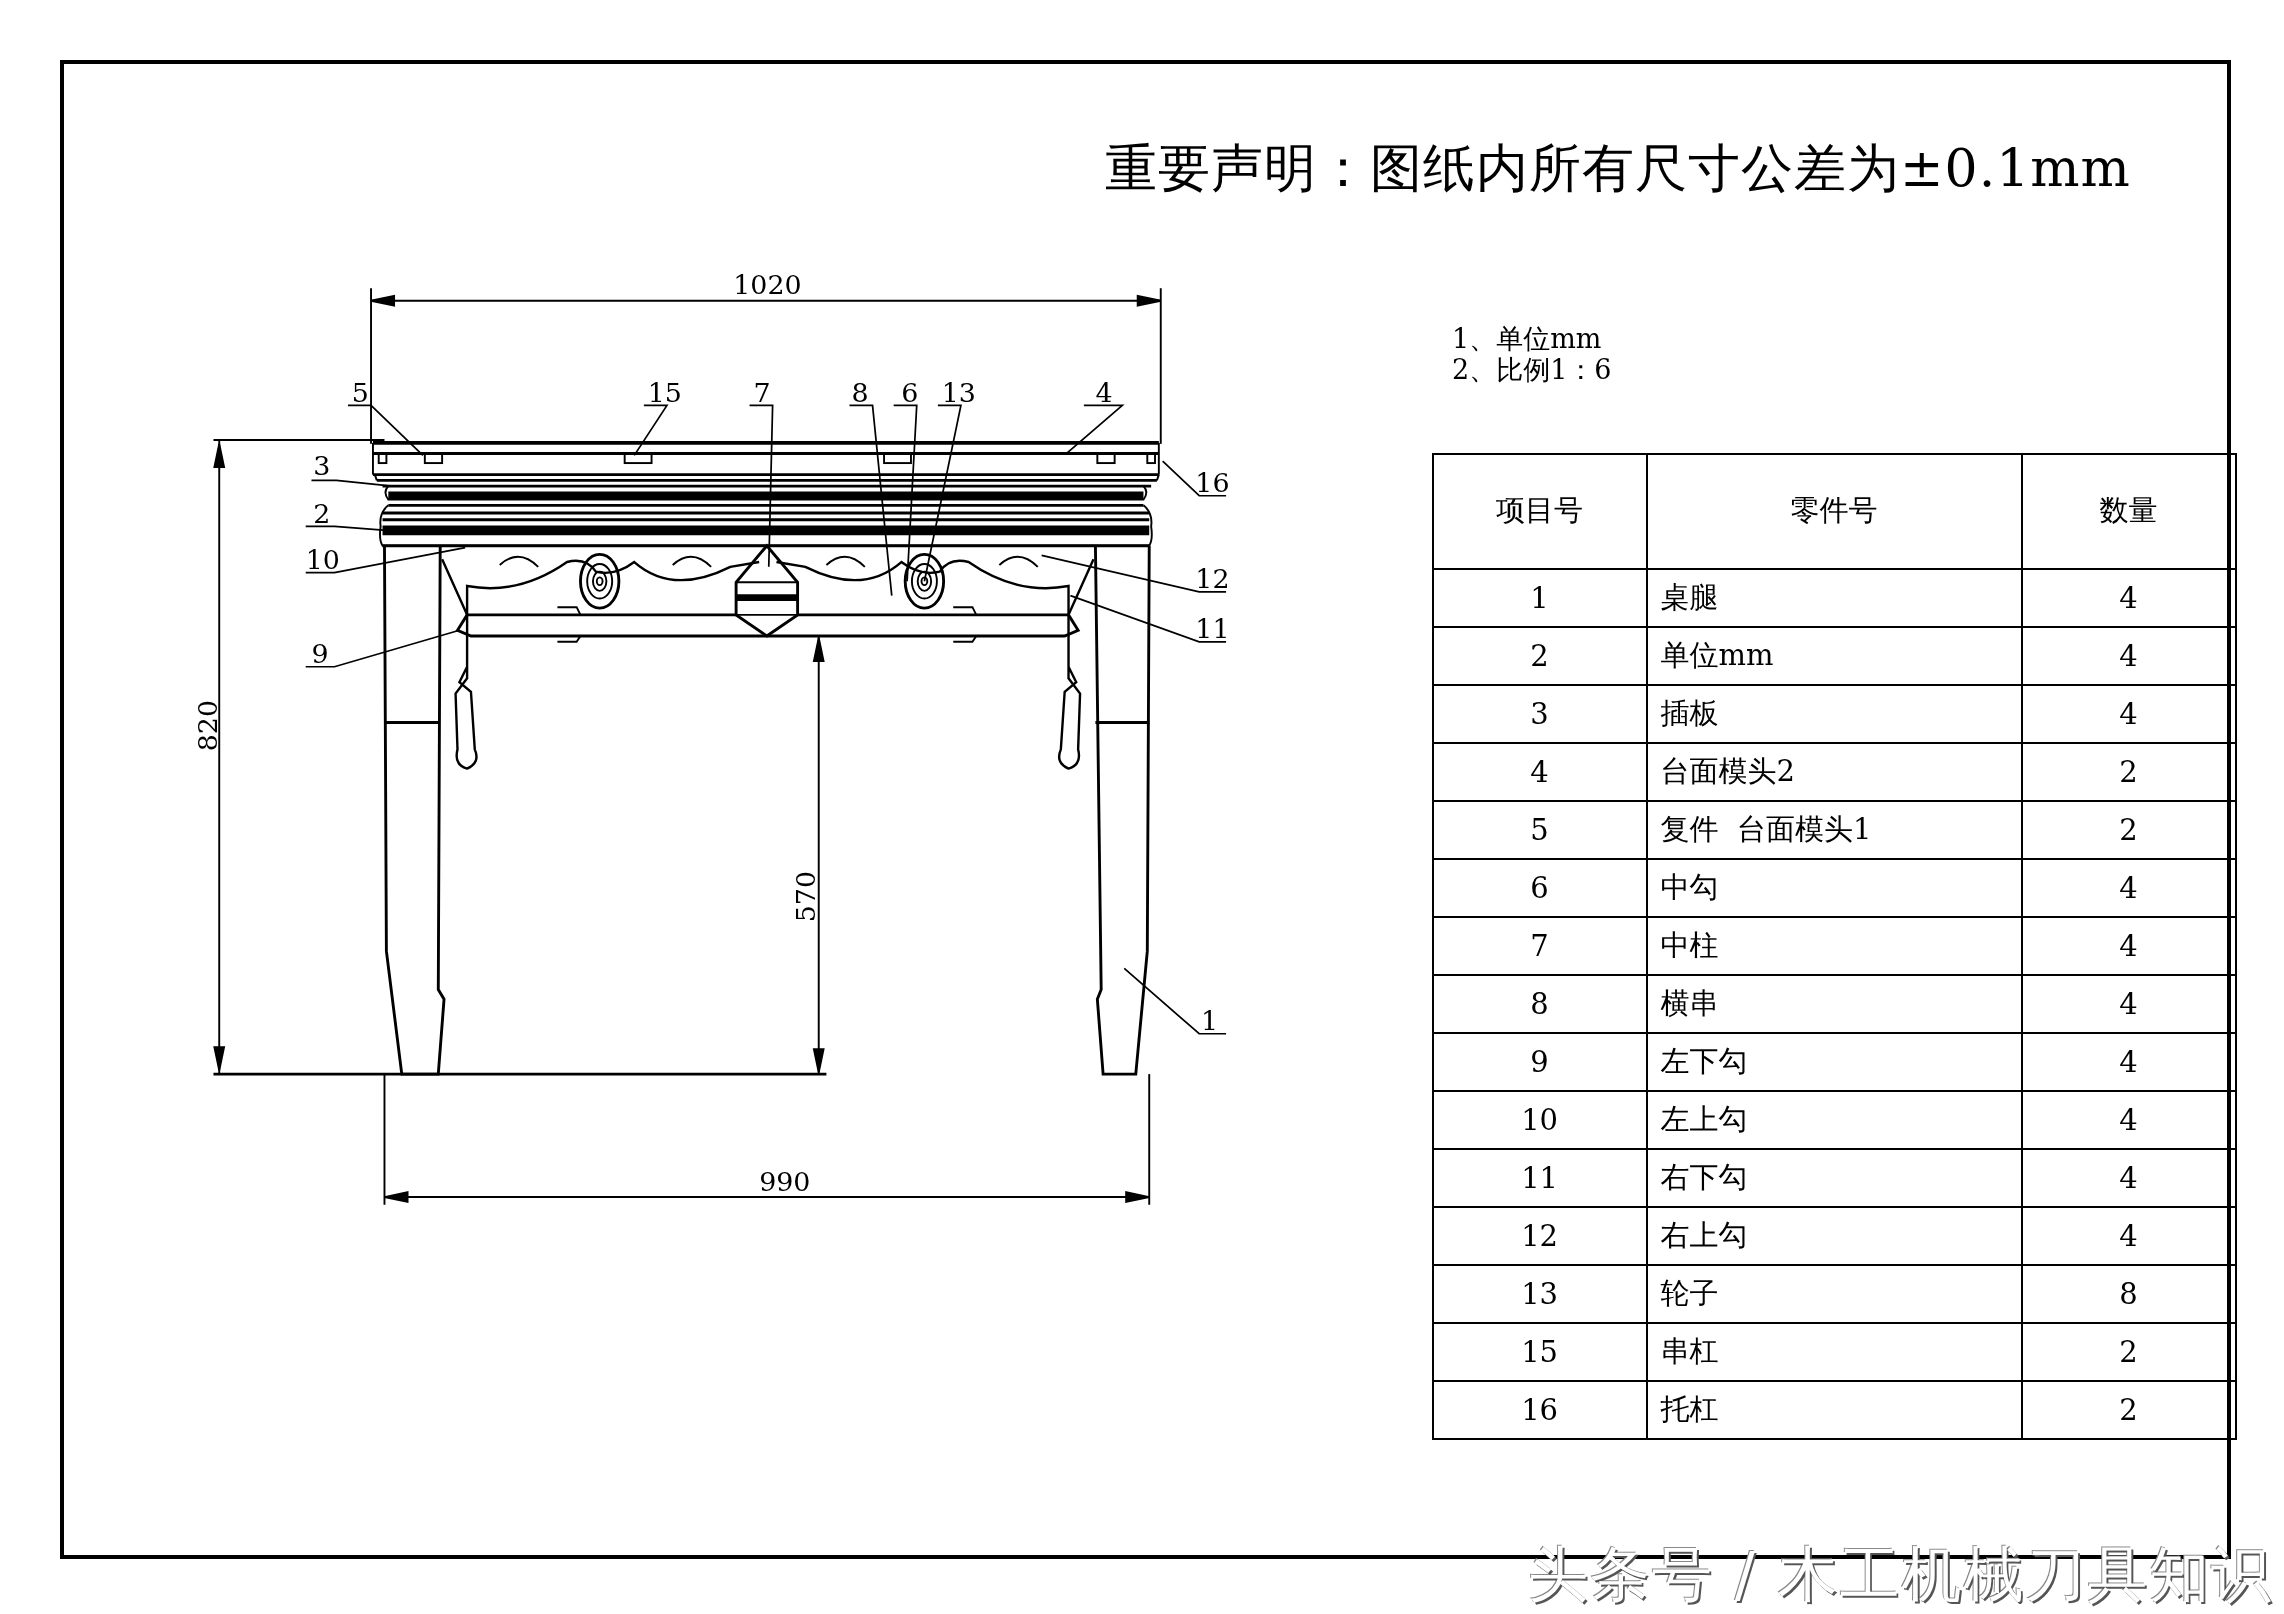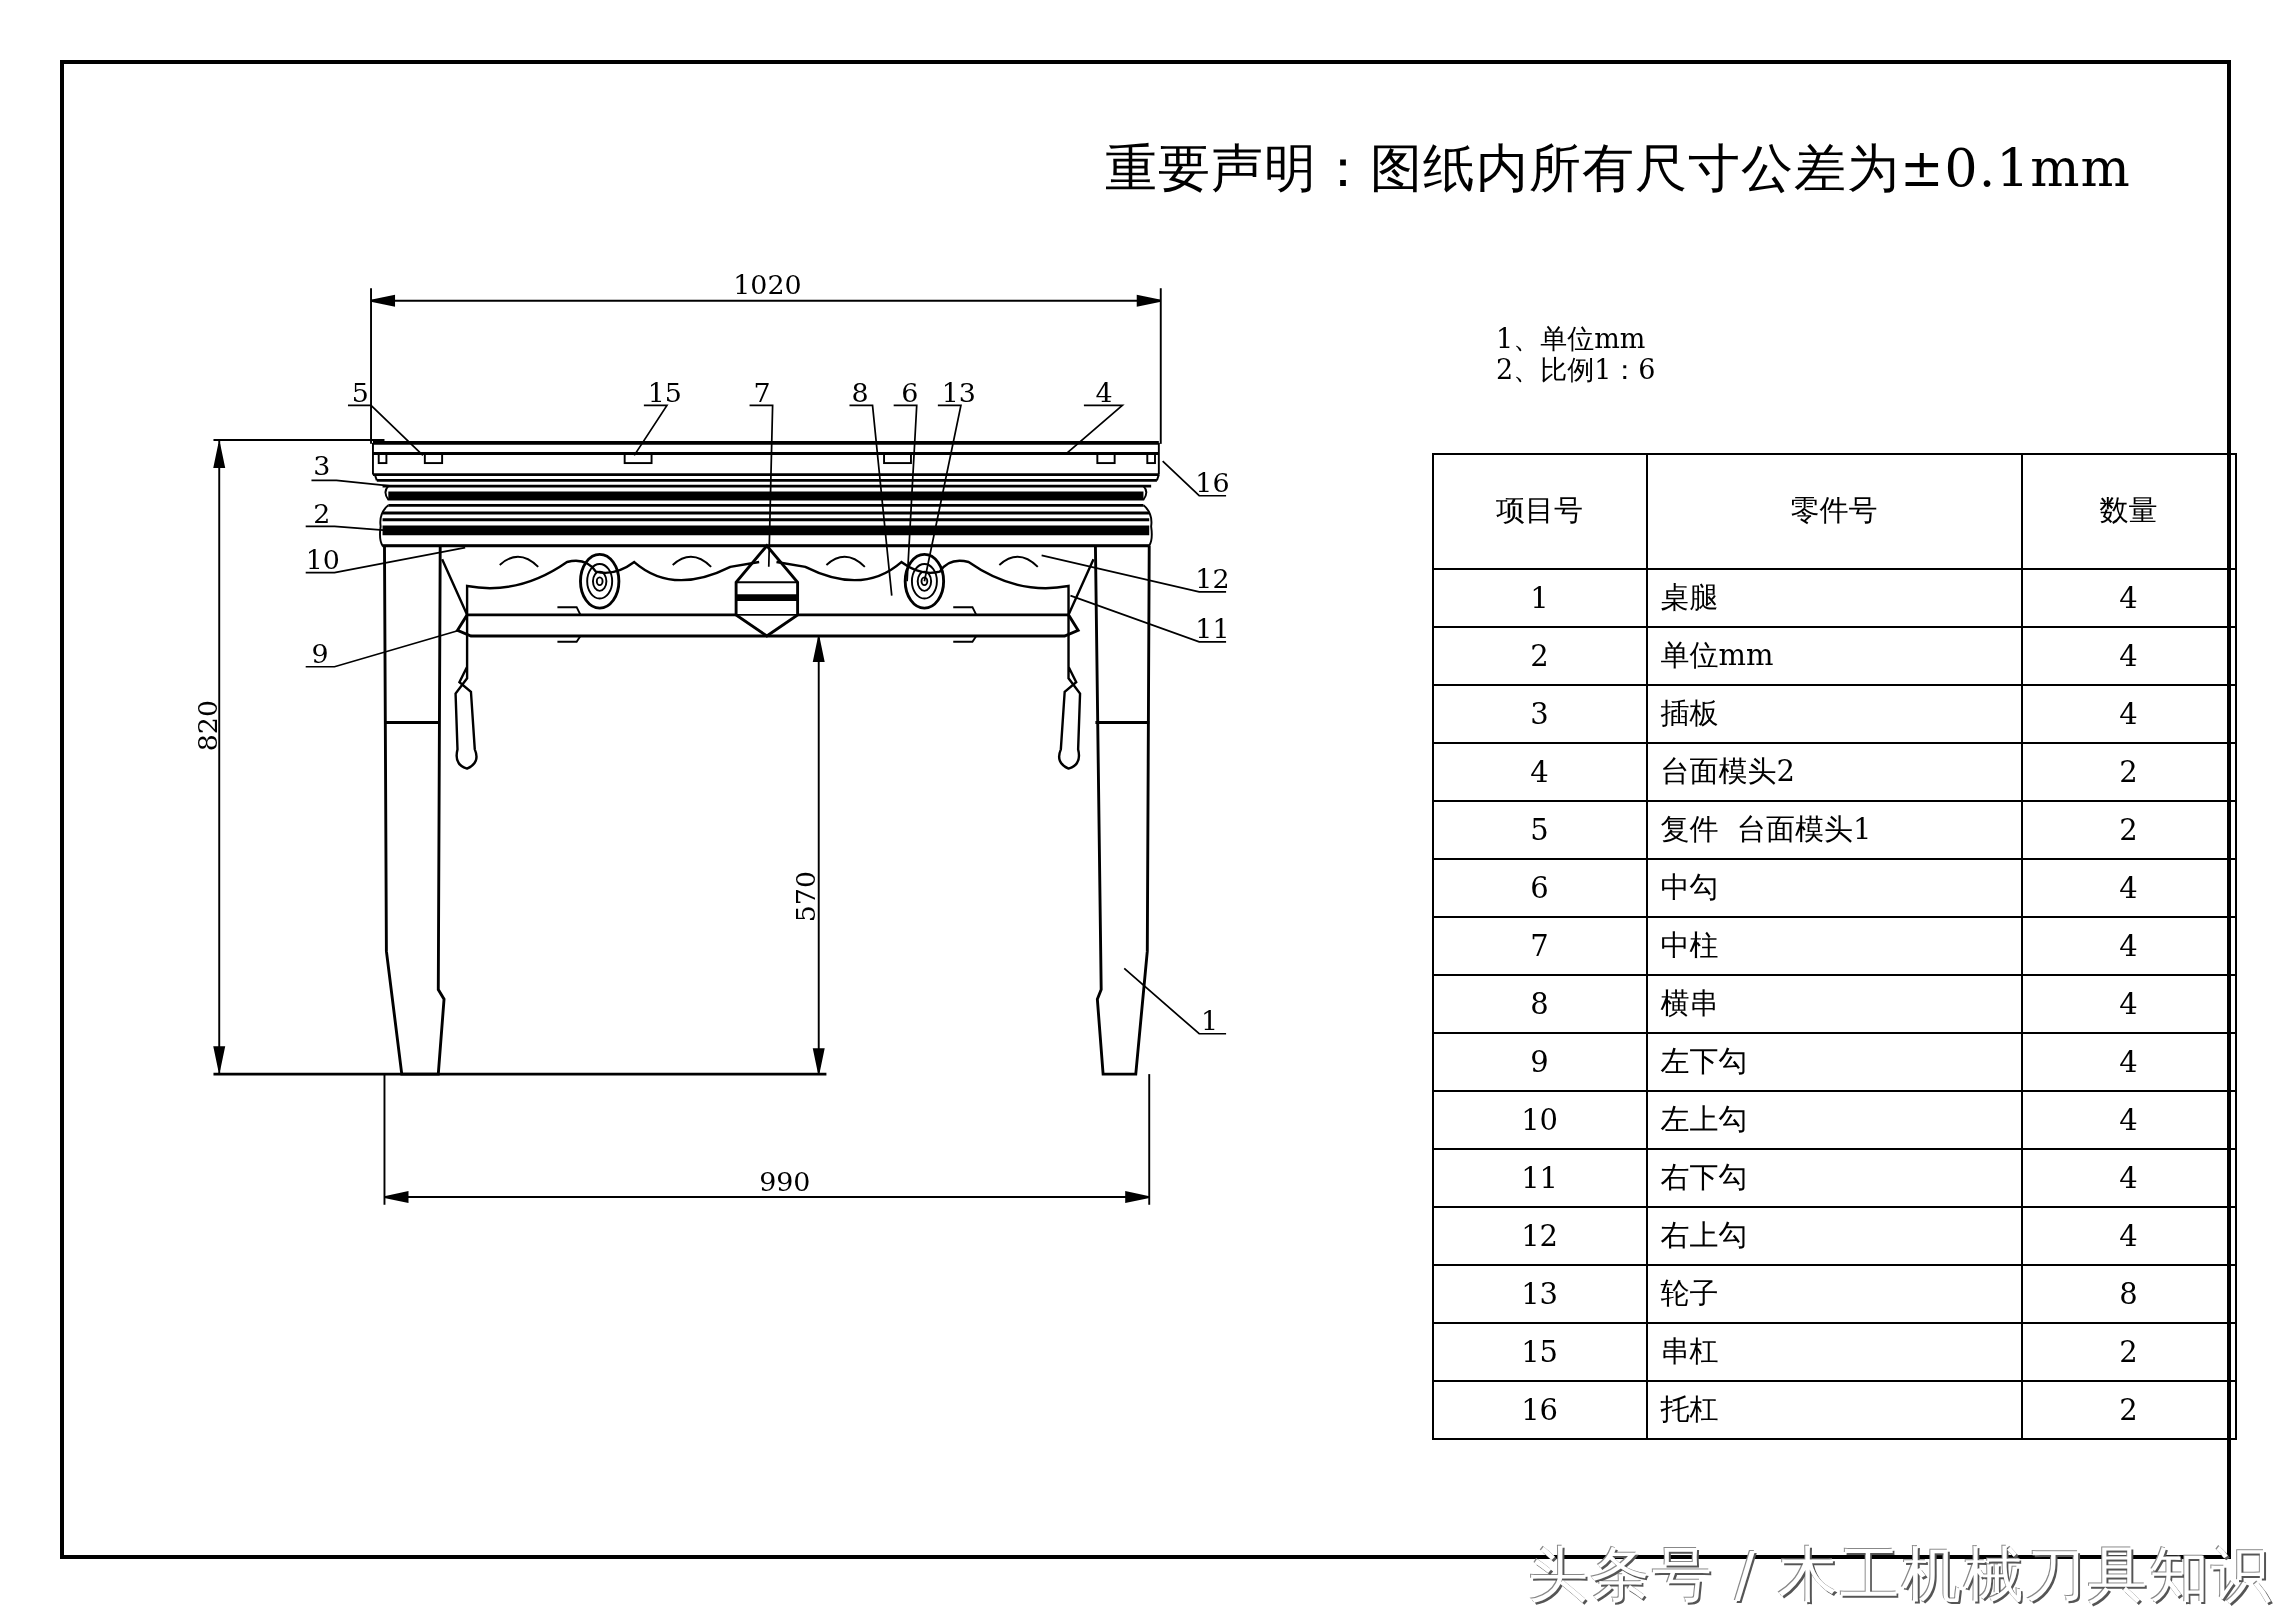--- a/index.html
+++ b/index.html
@@ -1,19 +1,19 @@
 <!DOCTYPE html>
 <html><head>
 <meta charset="utf-8">
 <style>
   html,body{margin:0;padding:0;background:#fff;}
   body{width:2285px;height:1615px;position:relative;overflow:hidden;font-family:"DejaVu Serif","Liberation Serif",serif;color:#000;}
   .frame{position:absolute;left:60px;top:60px;width:2171px;height:1499px;border:4.8px solid #000;box-sizing:border-box;}
   .title{position:absolute;left:1081px;top:134px;font-size:52px;white-space:nowrap;letter-spacing:1px;margin-left:24px;}
-  .notes{position:absolute;left:1496px;top:323px;font-size:27px;line-height:31px;}
+  .notes{position:absolute;left:1452px;top:323px;font-size:27px;line-height:31px;}
   .notes div{white-space:nowrap;}
   table.bom{position:absolute;left:1431px;top:452px;width:803px;border-collapse:collapse;table-layout:fixed;font-size:29px;}
   table.bom td{border:2.9px solid #000;height:56px;padding:0;text-align:center;}
   table.bom tr.hdr td{height:113px;}
   table.bom td.name{text-align:left;padding-left:13px;}
   table.bom col.c1{width:214px;} table.bom col.c2{width:375px;} table.bom col.c3{width:214px;}
   .bom-clip{position:absolute;left:1422px;top:442px;width:826px;height:1116px;overflow:hidden;}
   .bom-clip table.bom{left:9.6px;top:10.6px;}
   .watermark{position:absolute;left:1528px;top:1535px;font-family:"DejaVu Sans","Liberation Sans",sans-serif;font-size:60px;color:#fff;text-shadow:1.9px 1.9px 0 #555,-1px -1px 0 #888;white-space:nowrap;letter-spacing:1.9px;}
   svg.drawing{position:absolute;left:0;top:0;}

